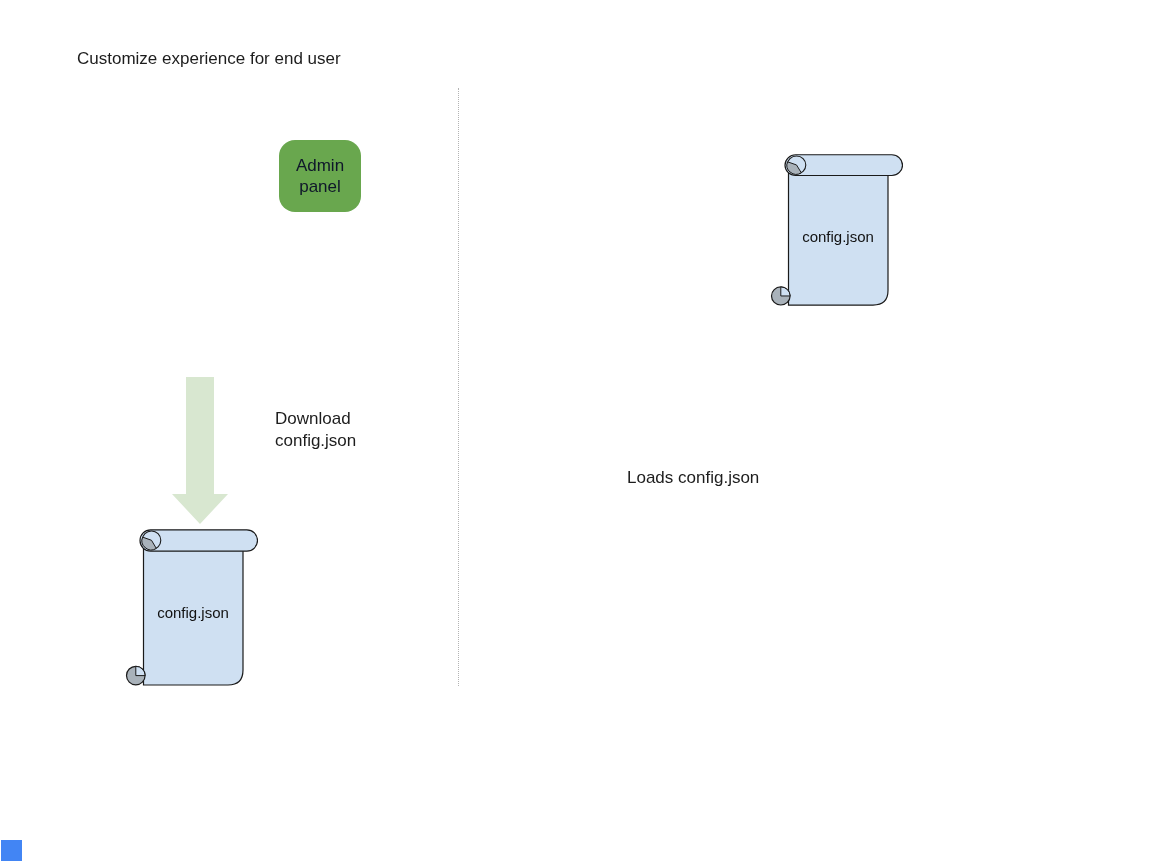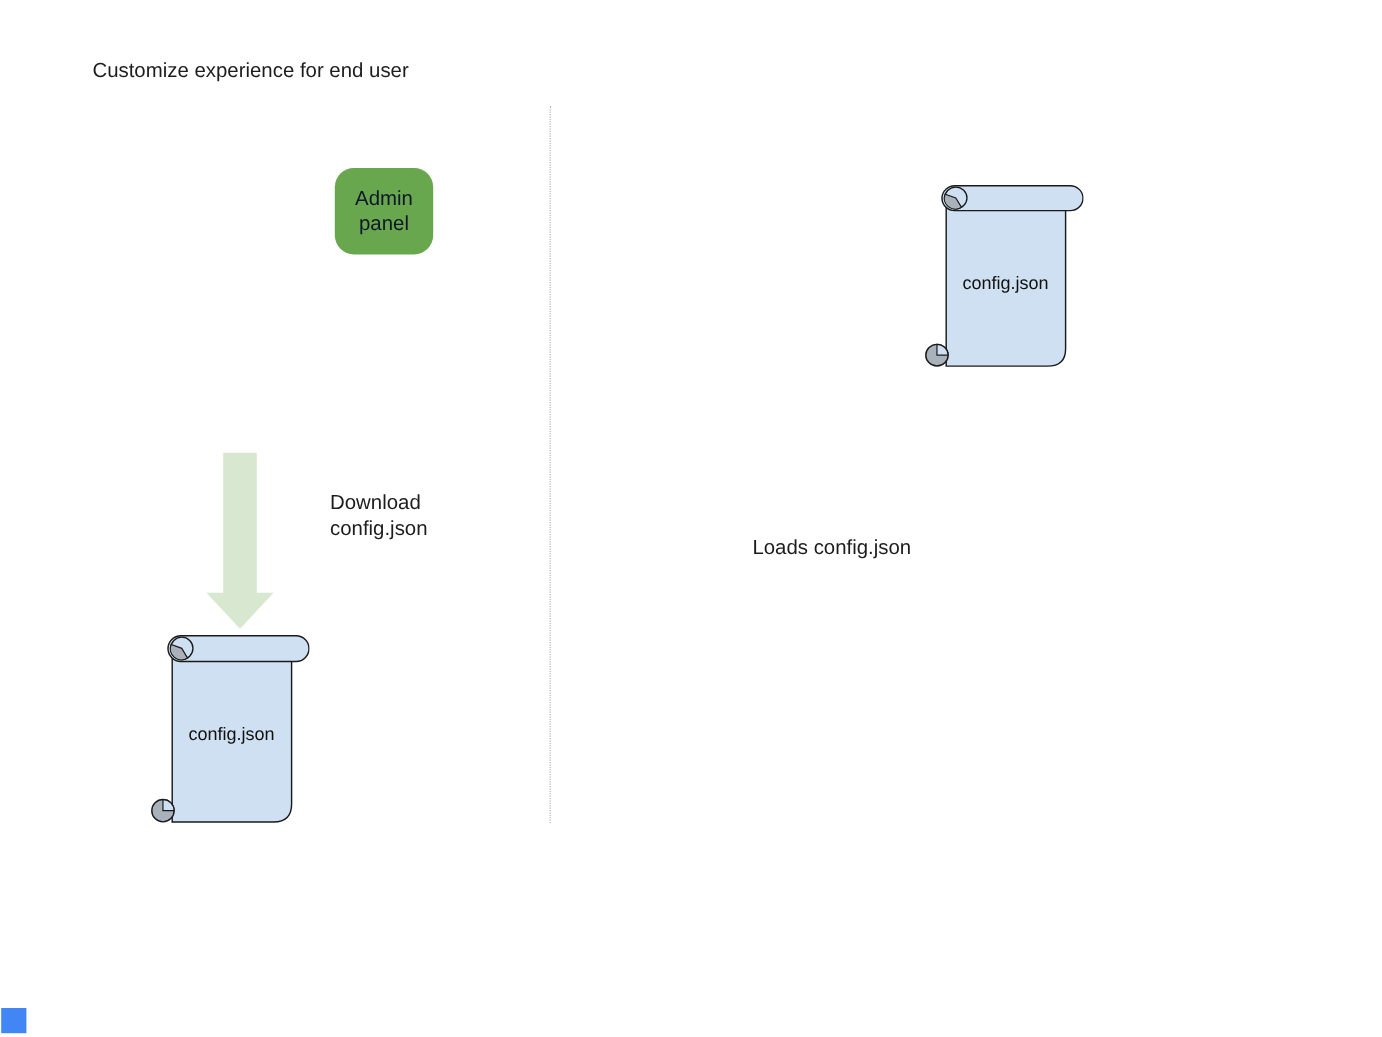--- a/index.html
+++ b/index.html
@@ -38,21 +38,21 @@
   }
   #admin-panel .panel-label {
     font-size: 17px; line-height: 21px; color: #0f172a;
     text-align: center; width: 70px;
   }
   .caption {
     font-size: 17px; line-height: 22px; color: #1d1d1d;
     white-space: pre-line;
   }
   #download-caption { left: 249px; top: 408px; margin-left: 26px; }
-  #loads-caption   { left: 627px; top: 446px; white-space: nowrap; }
+  #loads-caption   { left: 627px; top: 467px; white-space: nowrap; }
   #divider {
     left: 458px; top: 88px; height: 598px; width: 0;
     border-left: 1px dotted #b3b3b3;
   }
   .scroll-label {
     font-size: 15px; color: #111111; text-align: center; width: 100px;
     white-space: nowrap;
   }
   #config-label-left  { left: 143px; top: 604px; }
   #config-label-right { left: 788px; top: 228px; }

